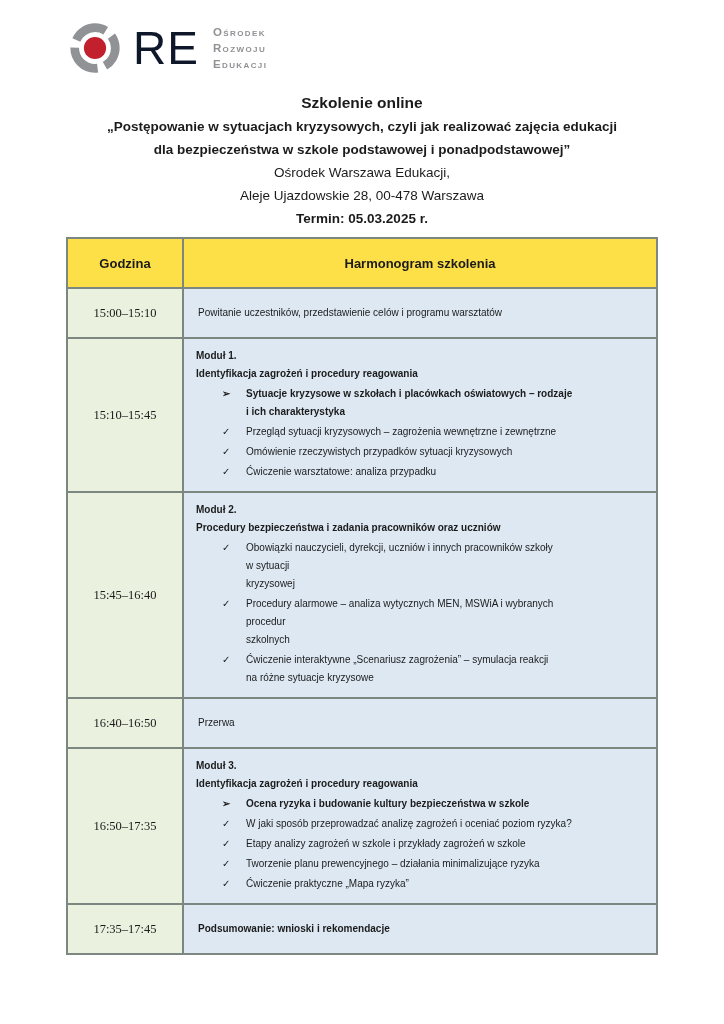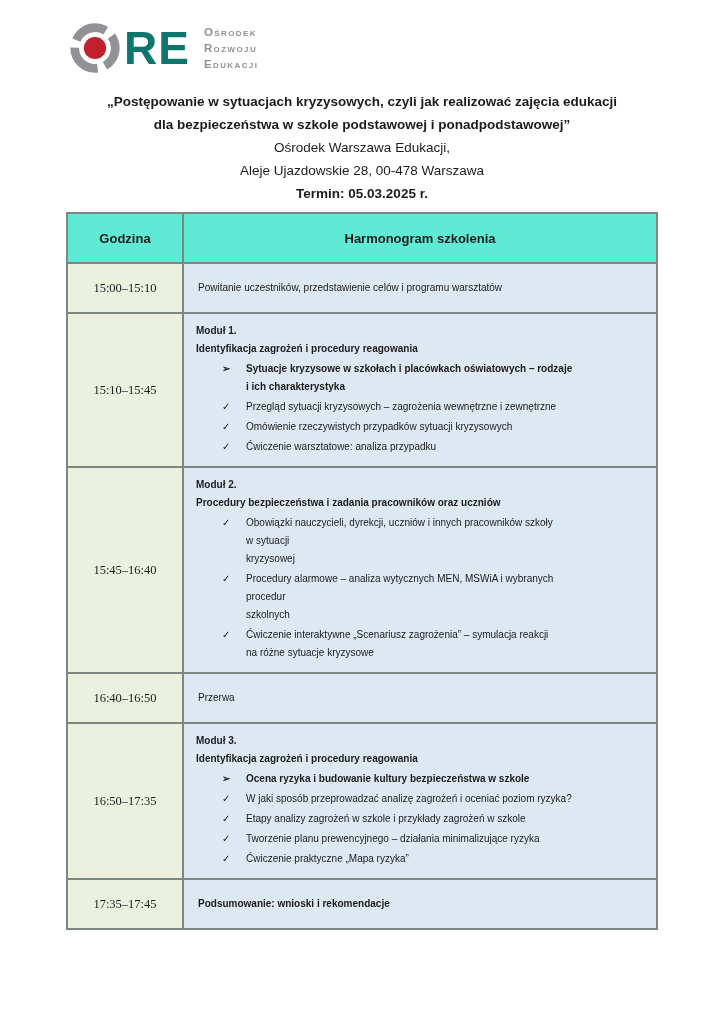--- a/index.html
+++ b/index.html
@@ -6,40 +6,40 @@
   .page{
     width:724px;height:1024px;box-sizing:border-box;
     padding:18px 66px 0 66px;background:#ffffff;
     font-family:"Liberation Sans",sans-serif;color:#1b1b1b;
     overflow:hidden;
   }
   
   .logo{display:flex;align-items:center;height:60px;}
   .logo-mark{display:inline-flex;}
   .logo-letters{
-    font-size:46px;font-weight:700;color:#0f766e;
-    letter-spacing:1px;line-height:1;margin-left:0;
+    font-size:46px;font-weight:400;color:#0f172a;
+    letter-spacing:1px;line-height:1;margin-left:9px;
   }
   .logo-sub{
     margin-left:14px;font-size:11.5px;line-height:16px;color:#8f9194;
     font-variant:small-caps;letter-spacing:1.4px;font-weight:700;
   }
   .logo-sub-line{display:block;}
   
   .header{text-align:center;margin-top:12px;}
   .hline{font-size:13.5px;line-height:23px;}
   .hline.lg{font-size:15.5px;line-height:25px;}
   .bold{font-weight:bold;}
   
   .schedule{
     border-collapse:collapse;width:100%;margin-top:7px;table-layout:fixed;
   }
   .schedule th,.schedule td{border:2px solid #7d8781;}
   .schedule thead th{
-    background:#5eead4;font-size:13px;font-weight:bold;height:46px;
+    background:#fde047;font-size:13px;font-weight:bold;height:46px;
     text-align:center;vertical-align:middle;
   }
   th.col-time{width:112px;}
   td.time-cell{
     background:#eaf1de;width:112px;text-align:center;vertical-align:middle;
     font-size:12.5px;
     font-family:Liberation Serif, serif;
   }
   td.content-cell{
     background:#dde8f3;padding:8px 12px;vertical-align:middle;font-size:10px;
@@ -65,20 +65,21 @@
     </span>
     <span class="logo-letters">RE</span>
     <span class="logo-sub">
       <span class="logo-sub-line">Ośrodek</span>
       <span class="logo-sub-line">Rozwoju</span>
       <span class="logo-sub-line">Edukacji</span>
     </span>
   </div>
 
   <div class="header">
+    <div class="hline lg bold">Szkolenie online</div>
     <div class="hline bold">„Postępowanie w sytuacjach kryzysowych, czyli jak realizować zajęcia edukacji</div>
     <div class="hline bold">dla bezpieczeństwa w szkole podstawowej i ponadpodstawowej”</div>
     <div class="hline">Ośrodek Warszawa Edukacji,</div>
     <div class="hline">Aleje Ujazdowskie 28, 00-478 Warszawa</div>
     <div class="hline bold">Termin: 05.03.2025 r.</div>
   </div>
 
   <table class="schedule">
     <thead>
       <tr>

